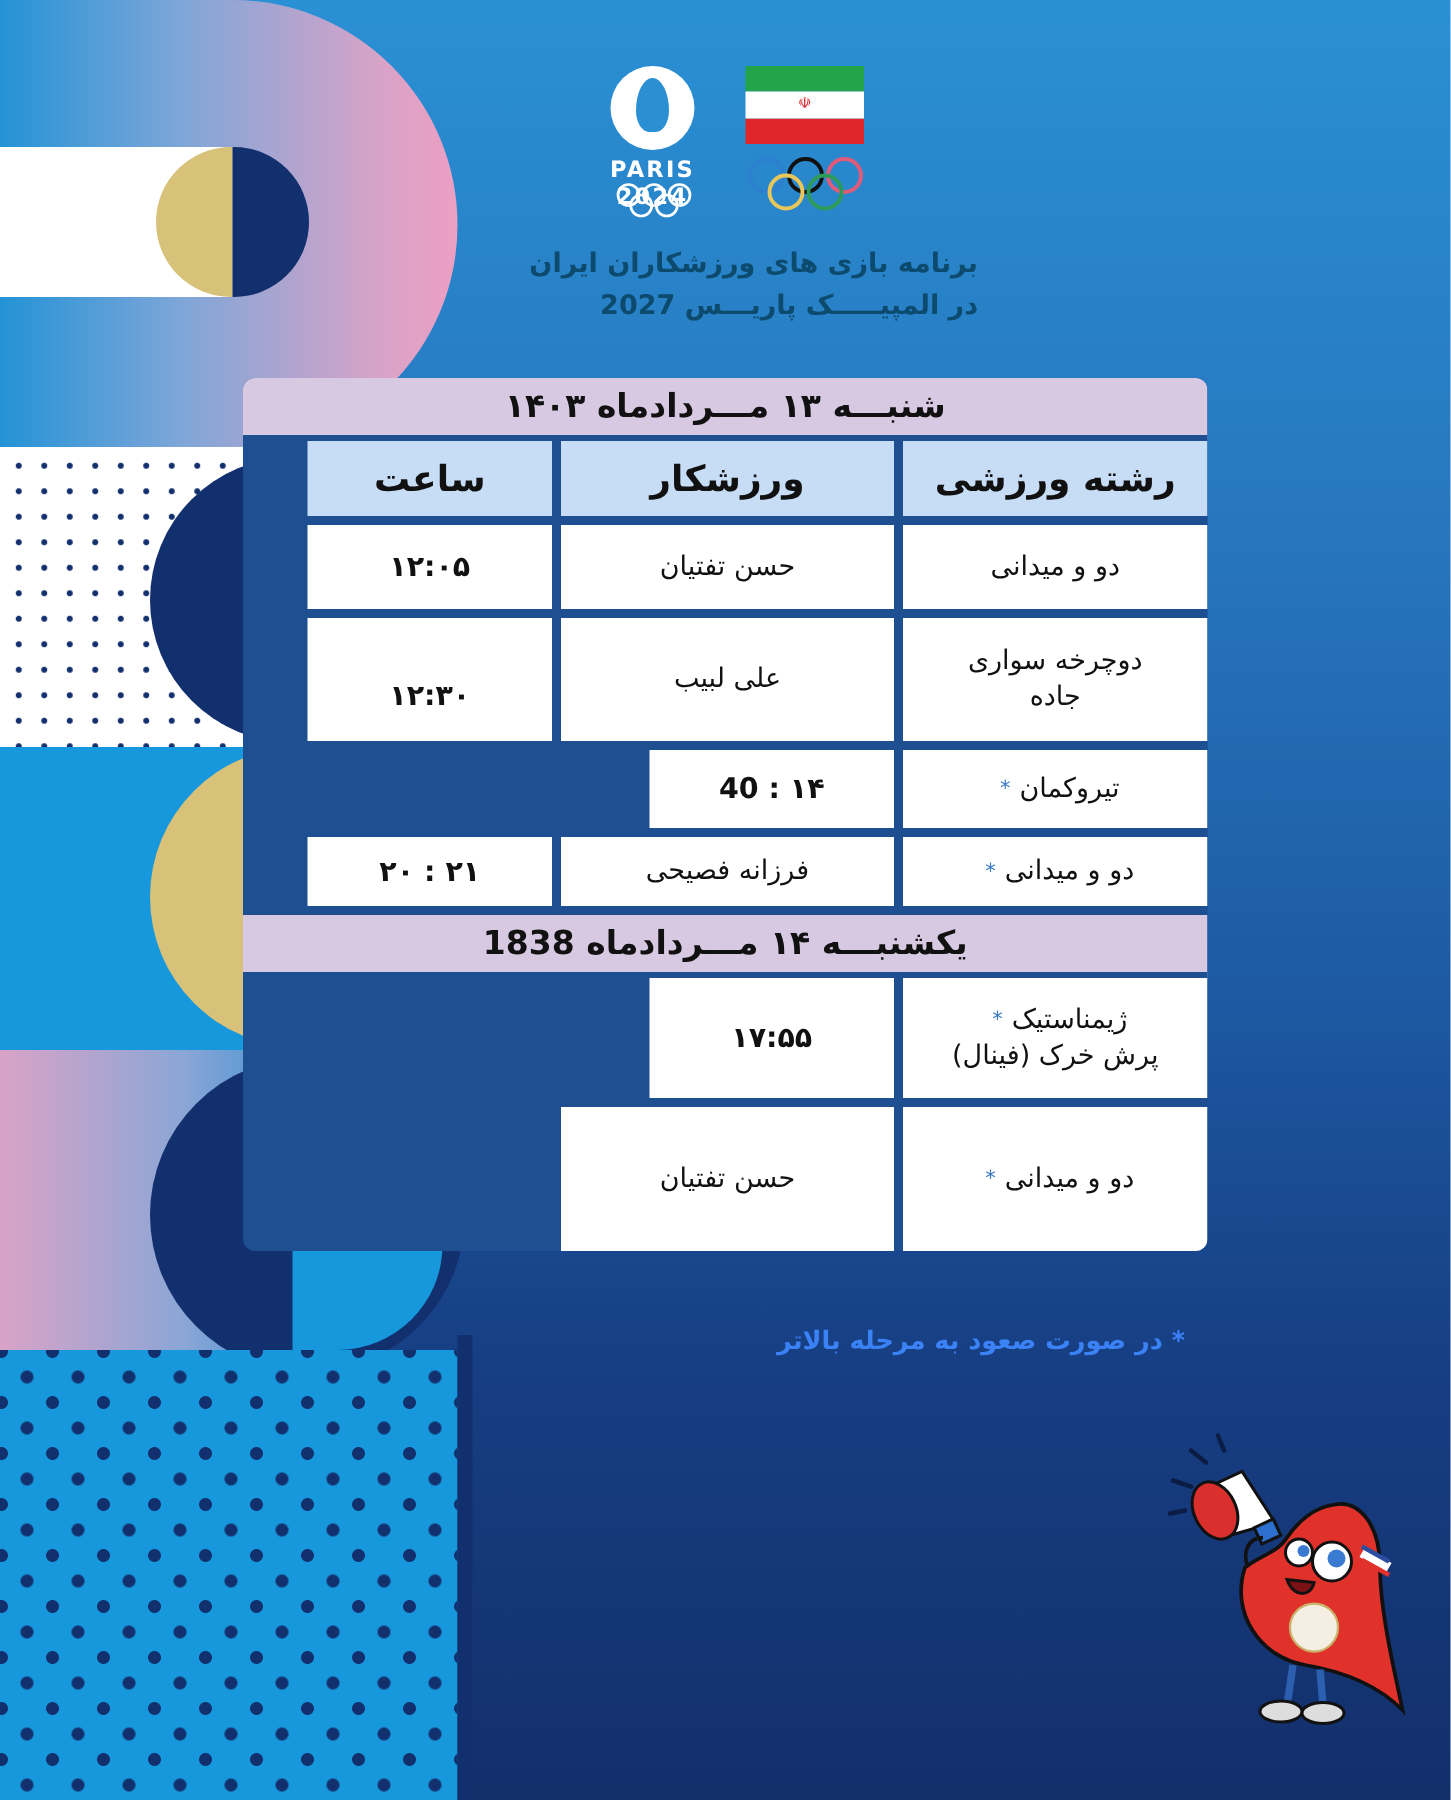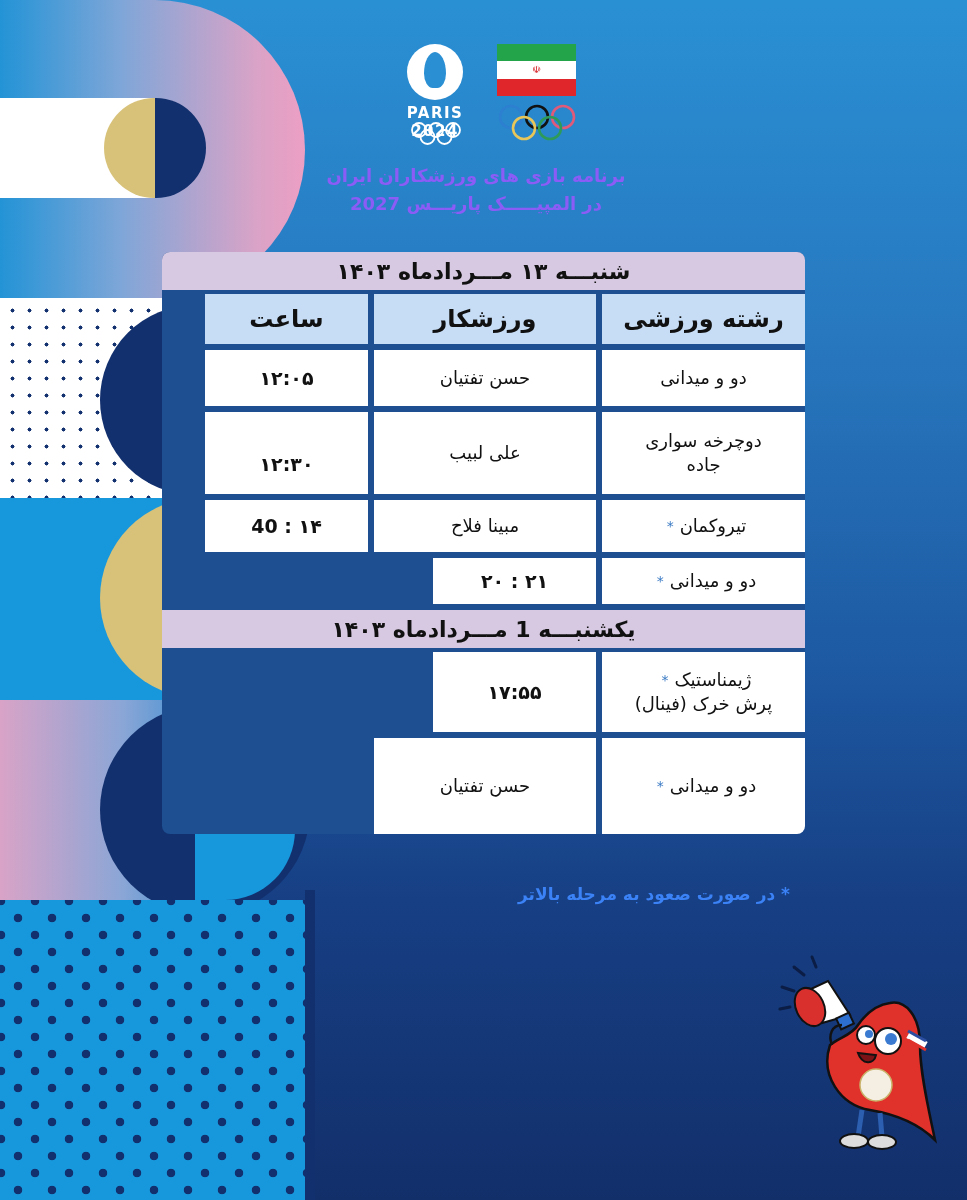--- a/index.html
+++ b/index.html
@@ -96,21 +96,21 @@
     .flag .w { height: 18px; background: #ffffff; position: relative; }
     .flag .r { height: 17px; background: #e0262a; }
     .flag .emb {
       position: absolute; left: 34px; top: 3px; width: 11px; height: 12px;
       color: #d6232a; font-size: 10px; line-height: 12px; text-align: center;
     }
     .rings-big { left: 497px; top: 103px; width: 80px; height: 40px; }
 
     .title {
       left: 300px; top: 162px; width: 352px;
-      color: #8b5cf6; text-align: center; direction: rtl;
+      color: #0c4a6e; text-align: right; direction: rtl;
       font-size: 18px; font-weight: bold; line-height: 28px;
     }
 
     
     .table-wrap {
       left: 162px; top: 252px; width: 643px;
       background: #1d4f91; border-radius: 8px; overflow: hidden;
       direction: rtl;
     }
     .day-row {
@@ -226,35 +226,35 @@
     <div class="cell time" style="align-items:flex-start;padding-top:40px">۱۲:۳۰</div>
   </div>
 
   <div class="grid-row" style="height:58px">
     <div class="cell sport">
       <span class="sport-inner">
         <span>تیروکمان</span>
         <span class="star" style="margin-right:6px">*</span>
       </span>
     </div>
-    <div class="cell athlete">مبینا فلاح</div>
     <div class="cell time">۱۴ : 40</div>
   </div>
 
   <div class="grid-row" style="height:52px">
     <div class="cell sport">
       <span class="sport-inner">
         <span>دو و میدانی</span>
         <span class="star" style="margin-right:6px">*</span>
       </span>
     </div>
+    <div class="cell athlete">فرزانه فصیحی</div>
     <div class="cell time">۲۱ : ۲۰</div>
   </div>
 
-  <div class="day-row">یکشنبـــه  1  مـــردادماه ۱۴۰۳</div>
+  <div class="day-row">یکشنبـــه  ۱۴  مـــردادماه 1838</div>
 
   <div class="grid-row" style="height:86px">
     <div class="cell sport">
       <div>
         <div class="sport-inner">
           <span>ژیمناستیک</span>
           <span class="star" style="margin-right:6px">*</span>
         </div>
         <div>پرش خرک (فینال)</div>
       </div>

